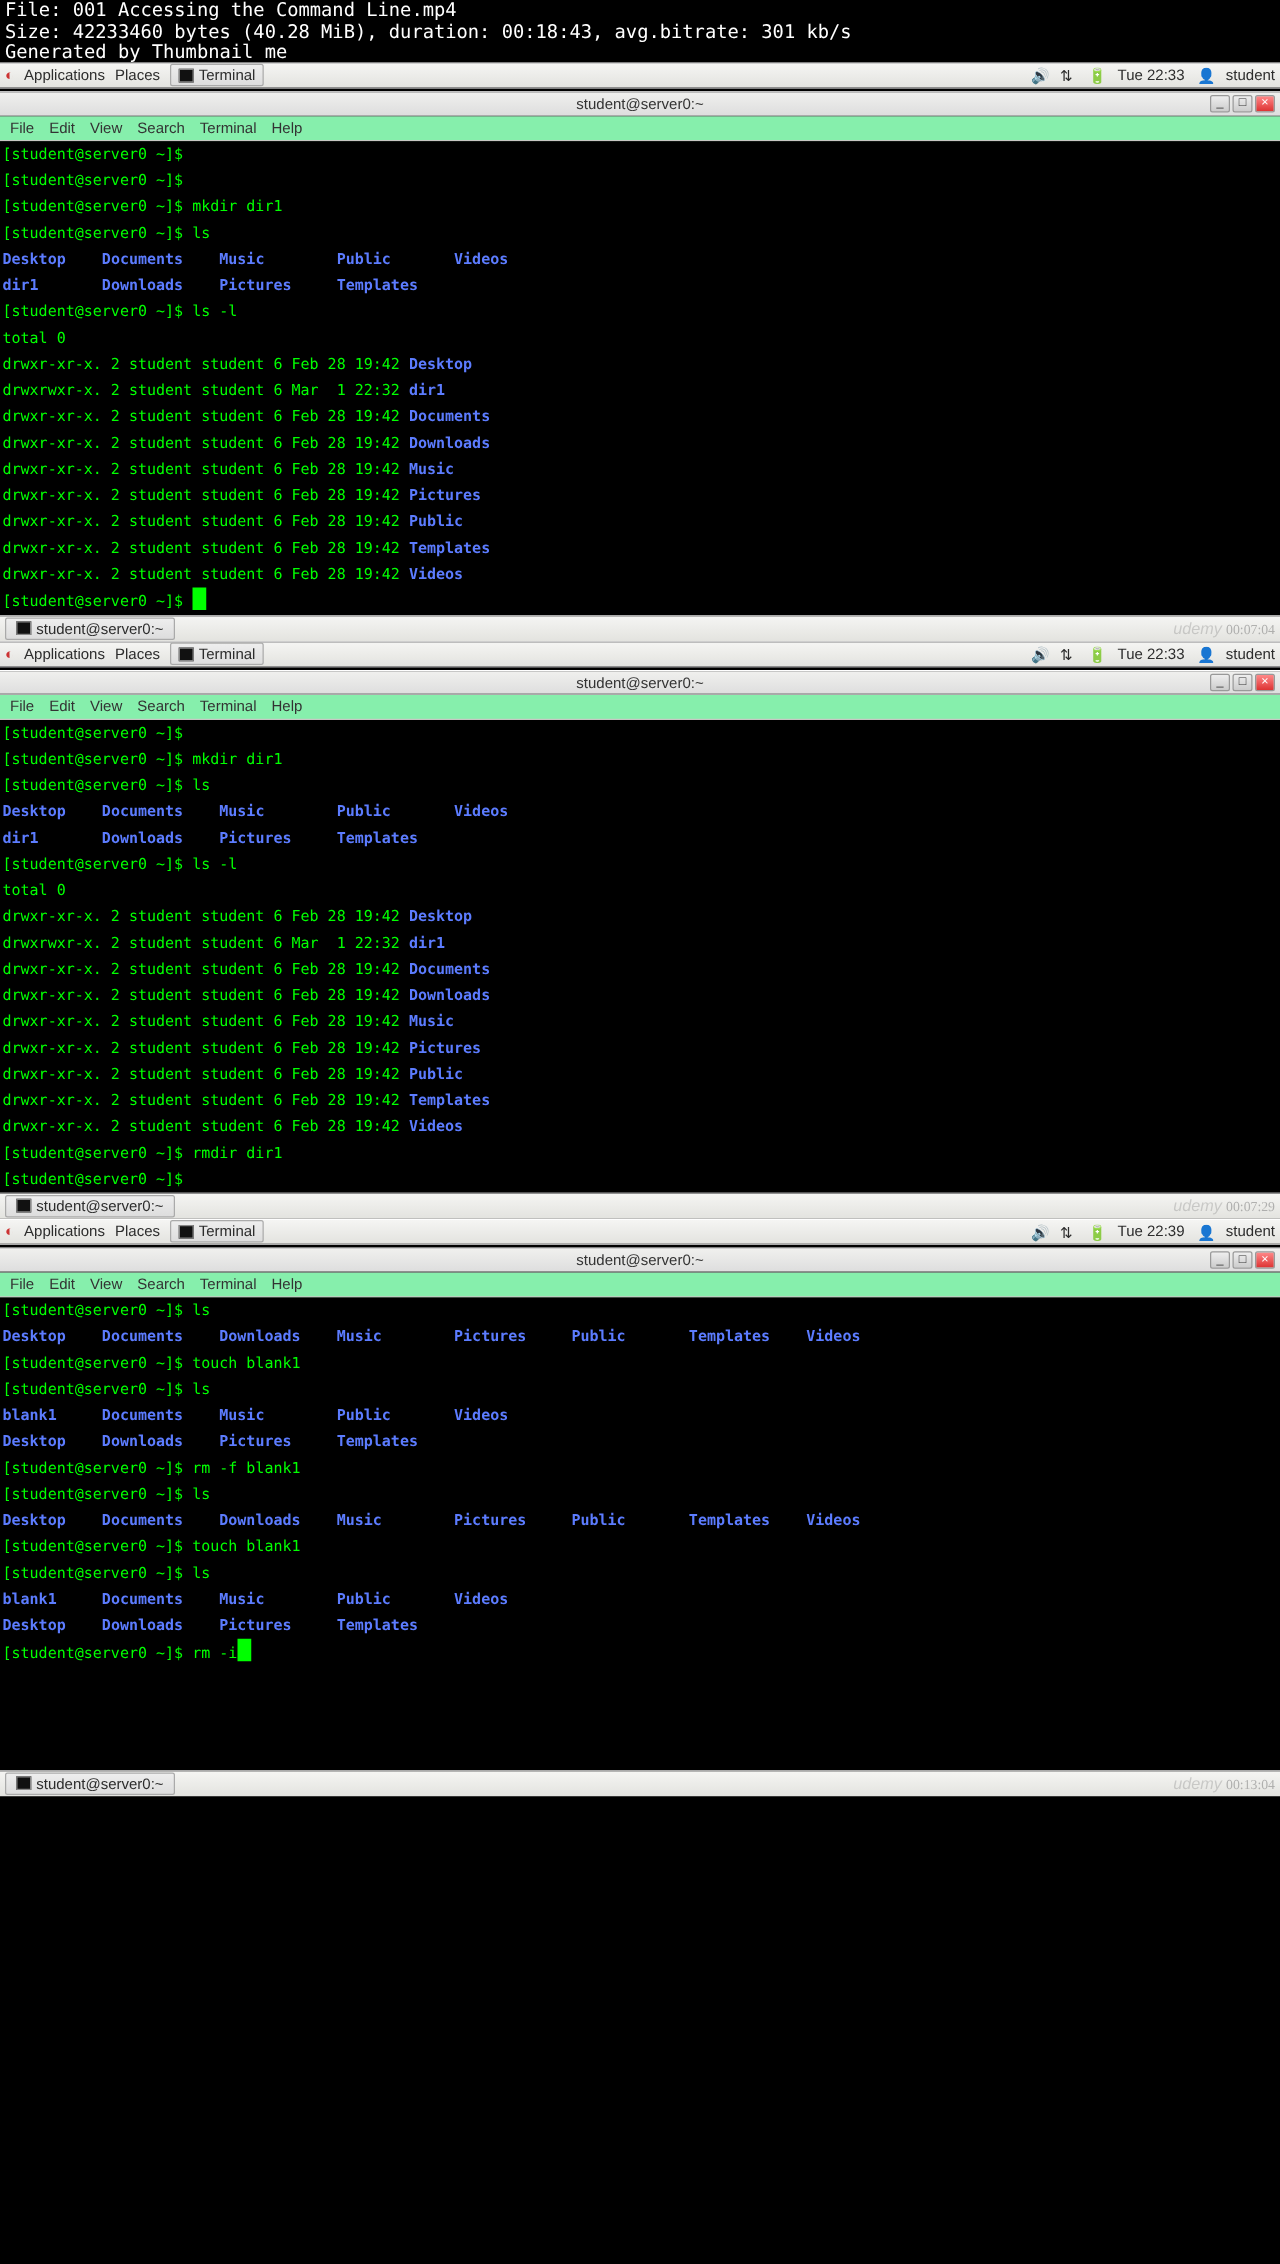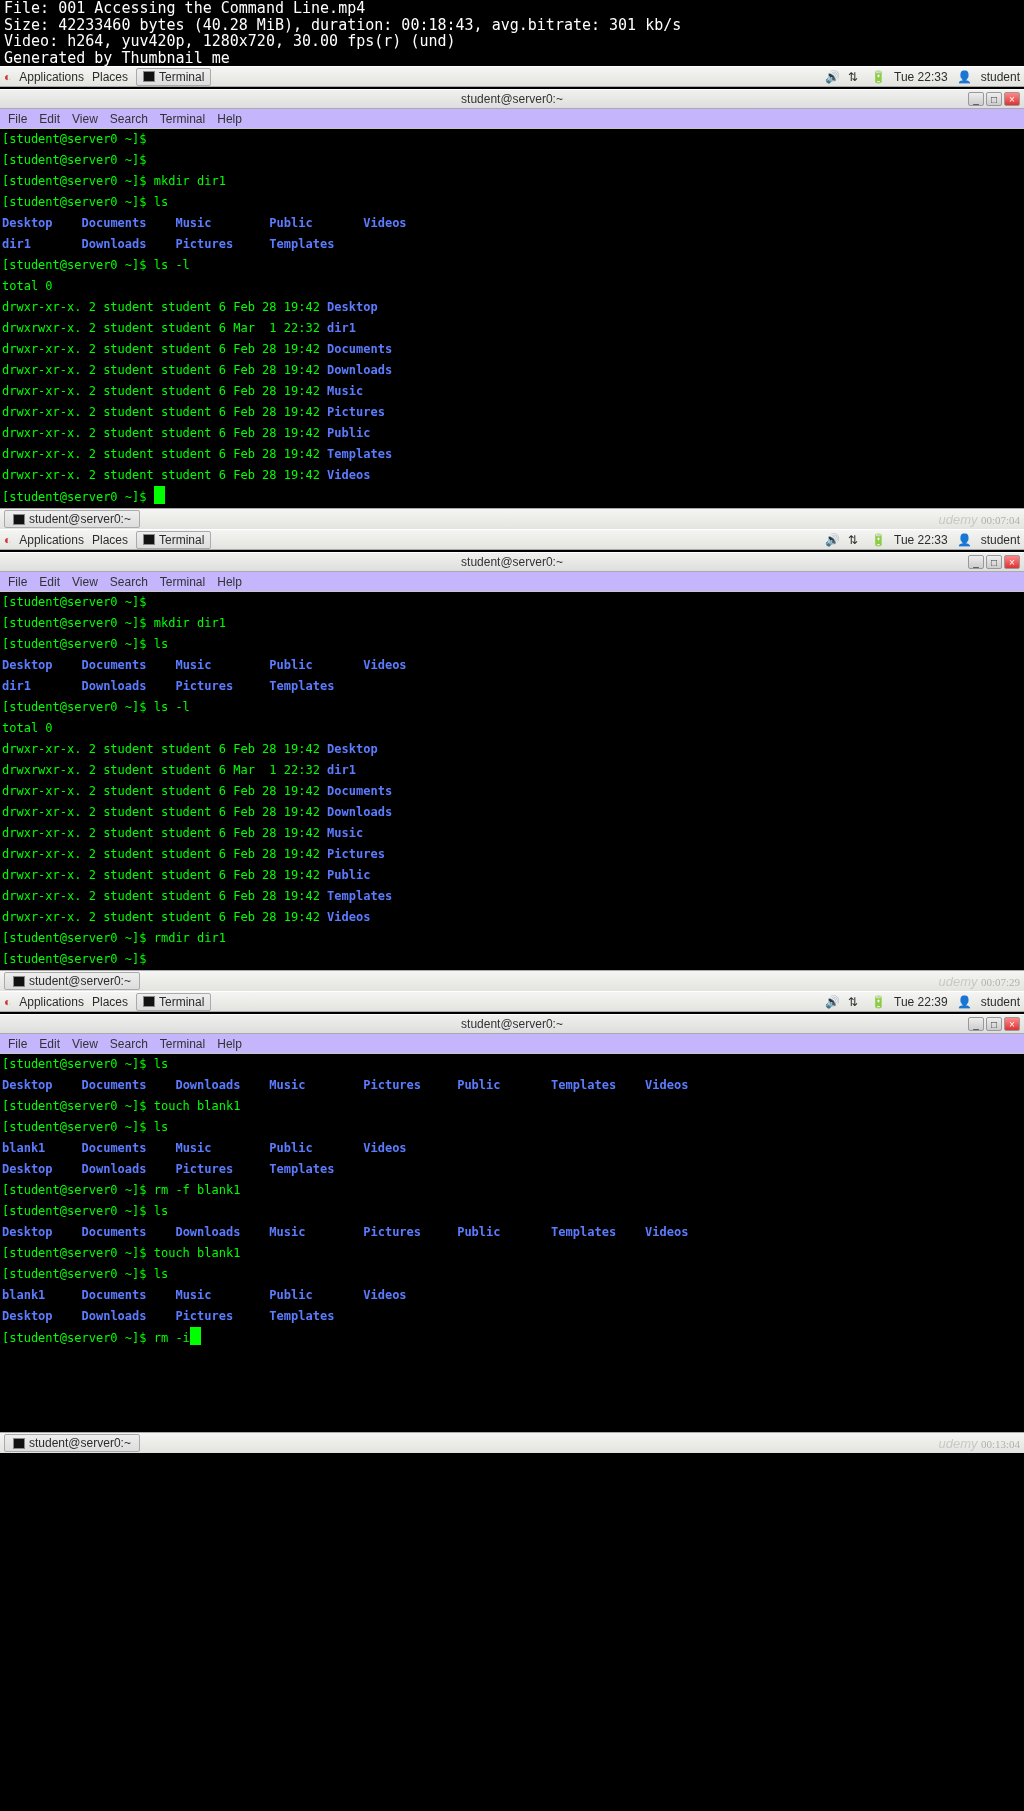--- a/index.html
+++ b/index.html
@@ -47,21 +47,21 @@
   .win-ctrl {
     position:absolute; right:4px; top:2px; display:flex; gap:2px;
   }
   .win-ctrl span{
     width:16px;height:14px;background:linear-gradient(#eee,#ccc);
     border:1px solid #999;border-radius:2px;display:flex;
     align-items:center;justify-content:center;font-size:10px;color:#333;
   }
   .win-close{ background:linear-gradient(#f88,#d33)!important; color:#fff!important;}
   .win-menubar {
-    height:20px; background:#c4b5fd; border-bottom:1px solid #c8c8c4;
+    height:20px; background:#86efac; border-bottom:1px solid #c8c8c4;
     display:flex; align-items:center; gap:12px; padding:0 8px;
     font-family:sans-serif; font-size:12px; color:#333;
   }
   
   .term {
     background:#000; color:#0f0; line-height:21px; font-size:12px;
     white-space:pre; padding:0 2px;
     font-family:"DejaVu Sans Mono",monospace;
   }
   .g { color:#00ff00; }
@@ -91,21 +91,20 @@
   .timestamp{
     color:#888;font-size:11px;opacity:.6;font-family:Liberation Serif, serif;
   }
 </style>
 </head>
 <body>
 
 <div class="file-info">
   <div>File: 001 Accessing the Command Line.mp4</div>
   <div>Size: 42233460 bytes (40.28 MiB), duration: 00:18:43, avg.bitrate: 301 kb/s</div>
-  <div>Video: h264, yuv420p, 1280x720, 30.00 fps(r) (und)</div>
   <div>Generated by Thumbnail me</div>
 </div>
 
 <div class="gnome-panel">
   <div class="left">
     <span class="logo">◐</span>
     <span>Applications</span>
     <span>Places</span>
     <span class="term-btn">
       <span class="tmini"></span>

